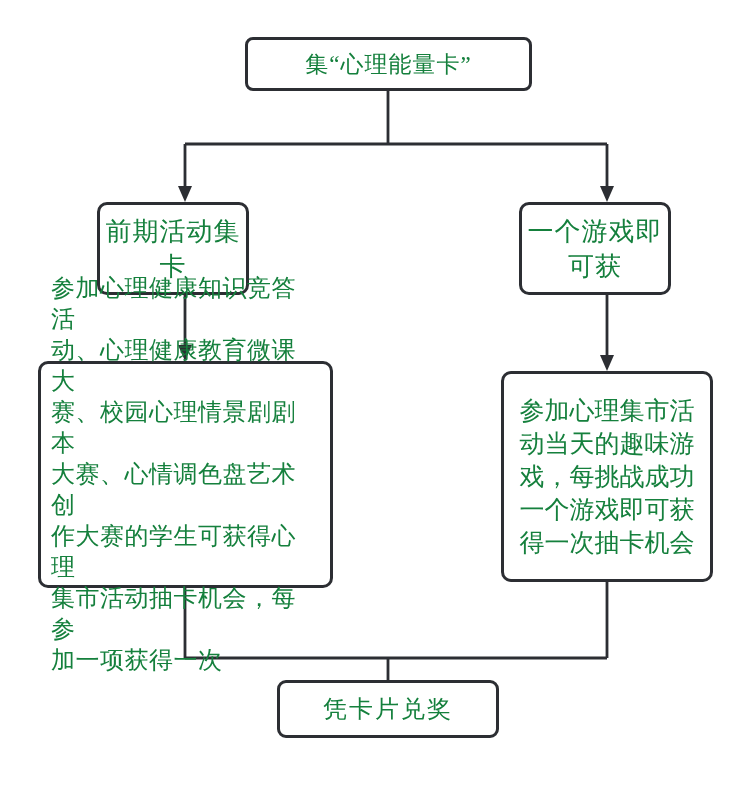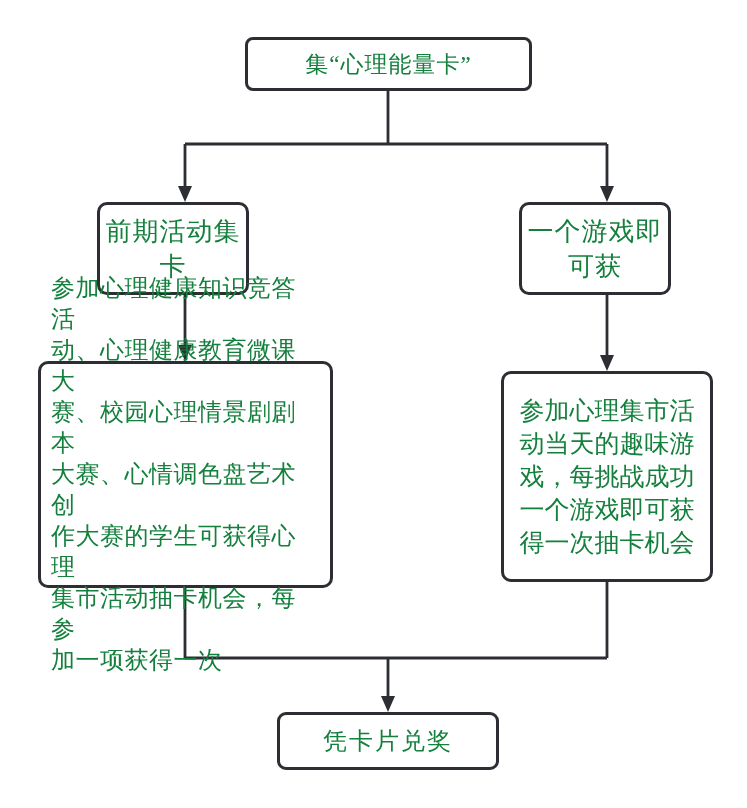--- a/index.html
+++ b/index.html
@@ -53,21 +53,21 @@
     letter-spacing: 0.5px;
     padding: 4px 10px;
   }
   .node-detail-right {
     left: 501px; top: 371px; width: 212px; height: 211px;
     font-size: 25px;
     line-height: 33px;
     padding: 4px 10px;
   }
   .node-bottom {
-    left: 277px; top: 712px; width: 222px; height: 58px;
+    left: 277px; top: 680px; width: 222px; height: 58px;
     border-radius: 9px;
     font-size: 24px;
     letter-spacing: 2px;
   }
 </style>
 </head>
 <body>
 
 <div class="canvas">
 

